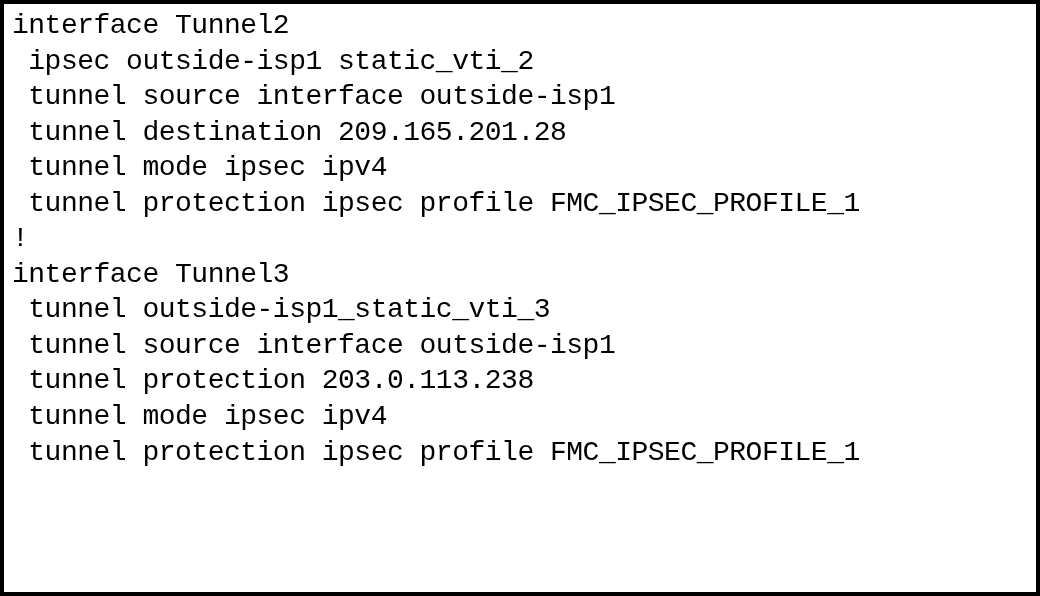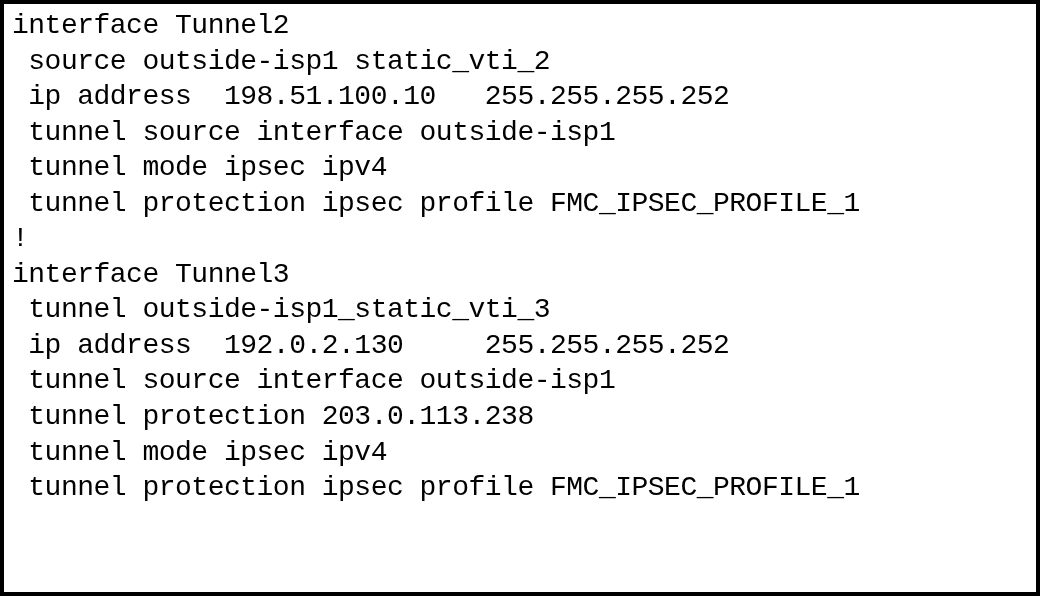--- a/index.html
+++ b/index.html
@@ -28,26 +28,25 @@
       white-space: pre;
       font-weight: 500;
       letter-spacing: -0.5px;
     }
   </style>
 </head>
 <body>
 
 <div class="terminal-container">
   <div class="config-line">interface Tunnel2</div>
-  <div class="config-line"> source outside-isp1 static_vti_2</div>
-  <div class="config-line"> ip address  198.51.100.10   255.255.255.252</div>
+  <div class="config-line"> ipsec outside-isp1 static_vti_2</div>
   <div class="config-line"> tunnel source interface outside-isp1</div>
+  <div class="config-line"> tunnel destination 209.165.201.28</div>
   <div class="config-line"> tunnel mode ipsec ipv4</div>
   <div class="config-line"> tunnel protection ipsec profile FMC_IPSEC_PROFILE_1</div>
   <div class="config-line">!</div>
   <div class="config-line">interface Tunnel3</div>
   <div class="config-line"> tunnel outside-isp1_static_vti_3</div>
-  <div class="config-line"> ip address  192.0.2.130     255.255.255.252</div>
   <div class="config-line"> tunnel source interface outside-isp1</div>
   <div class="config-line"> tunnel protection 203.0.113.238</div>
   <div class="config-line"> tunnel mode ipsec ipv4</div>
   <div class="config-line"> tunnel protection ipsec profile FMC_IPSEC_PROFILE_1</div>
 </div>
 
 </body></html>

